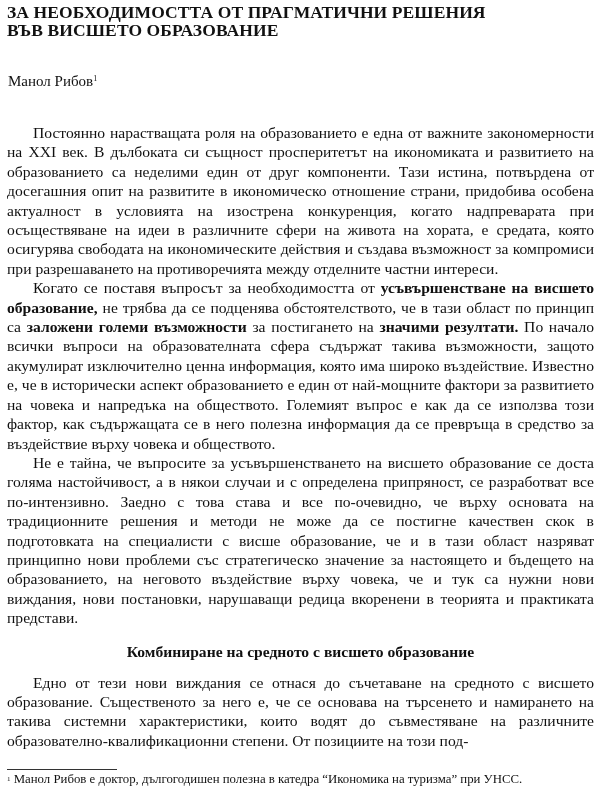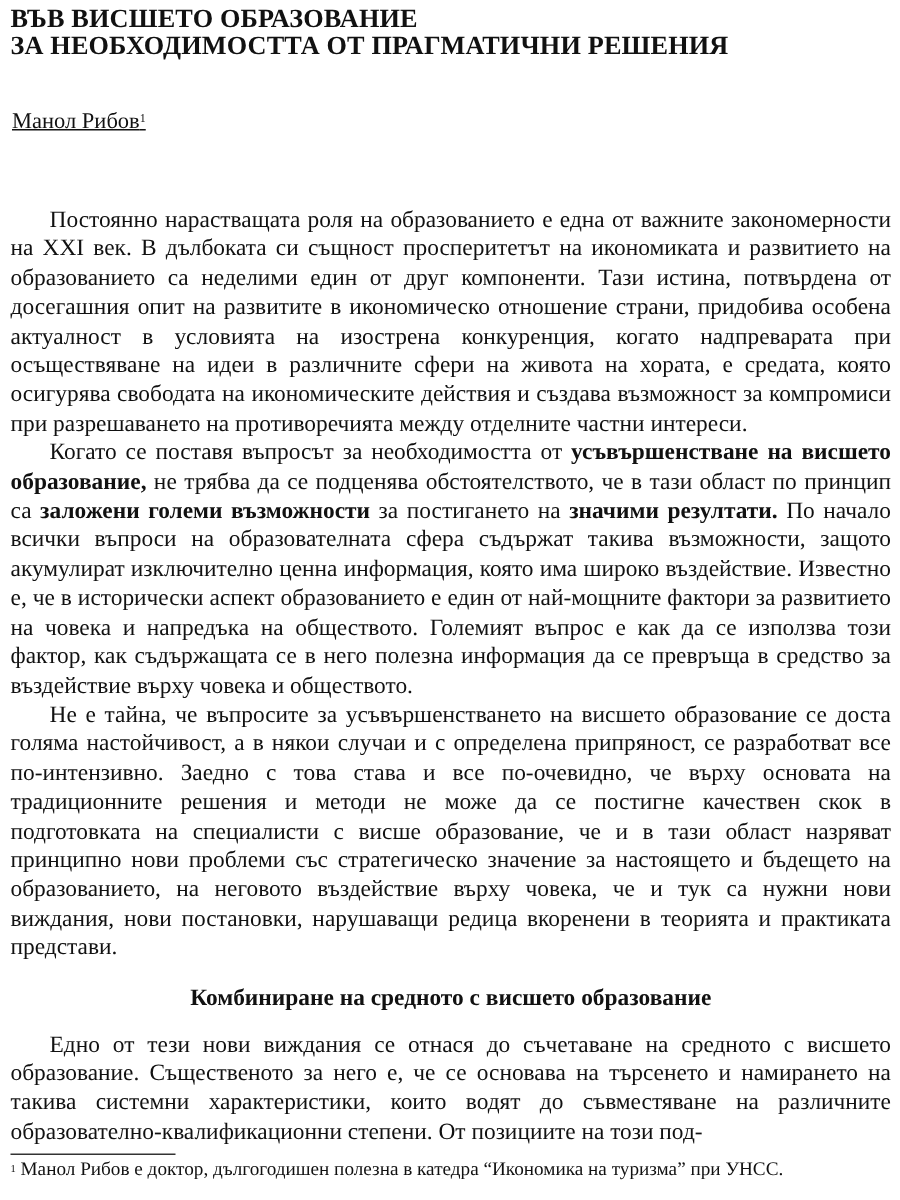--- a/index.html
+++ b/index.html
@@ -6,23 +6,23 @@
   body {
     width: 600px; height: 800px; overflow: hidden; position: relative;
     font-family: "Liberation Serif", serif; color: #111;
   }
   .page { position: absolute; left: 7px; top: 0; width: 587px; }
   .title {
     font-family: "Liberation Serif", serif; font-weight: bold;
     font-size: 17.5px; line-height: 18px; margin: 3px 0 0 0; letter-spacing: 0.1px;
     text-transform: uppercase;
   }
-  .author { font-size: 15px; margin: 33px 0 0 1px; line-height: 18px; text-decoration: underline; }
+  .author { font-size: 15px; margin: 33px 0 0 1px; line-height: 18px; }
   .author sup { font-size: 8px; vertical-align: top; position: relative; top: -2px; }
-  .body { margin-top: 47px; }
+  .body { margin-top: 33px; }
   .para {
     font-size: 15.6px; line-height: 19.4px; text-align: justify;
     text-indent: 26px; margin: 0; hyphens: manual;
   }
   .para b { font-weight: bold; }
   .section-heading {
     font-weight: bold; font-size: 15.6px; line-height: 19px;
     margin: 14px 0 12px 0;
     text-align: center;
   }
@@ -34,22 +34,22 @@
     position: absolute; left: 7px; top: 772px; width: 587px;
     font-size: 12.8px; line-height: 15px;
   }
   .footnote sup { font-size: 7px; vertical-align: top; }
 </style>
 </head>
 <body>
 
 <div class="page">
   <div class="title">
+    <div>ЗА НЕОБХОДИМОСТТА ОТ ПРАГМАТИЧНИ РЕШЕНИЯ</div>
     <div>ВЪВ ВИСШЕТО ОБРАЗОВАНИЕ</div>
-    <div>ЗА НЕОБХОДИМОСТТА ОТ ПРАГМАТИЧНИ РЕШЕНИЯ</div>
   </div>
 
   <div class="author">
     <span>Манол Рибов</span><sup>1</sup>
   </div>
 
   <div class="body">
     <div id="paras">
         <p class="para"><span>Постоянно нарастващата роля на образованието е една от важните закономерности на XXI век. В дълбоката си същност просперитетът на икономиката и развитието на образованието са неделими един от друг компоненти. Тази истина, потвърдена от досегашния опит на развитите в икономическо отношение страни, придобива особена актуалност в условията на изострена конкуренция, когато надпреварата при осъществяване на идеи в различните сфери на живота на хората, е средата, която осигурява свободата на икономическите действия и създава възможност за компромиси при разрешаването на противоречията между отделните частни интереси.</span></p>
         <p class="para"><span>Когато се поставя въпросът за необходимостта от </span><b>усъвършенстване на висшето образование,</b><span> не трябва да се подценява обстоятелството, че в тази област по принцип са </span><b>заложени големи възможности</b><span> за постигането на </span><b>значими резултати.</b><span> По начало всички въпроси на образователната сфера съдържат такива възможности, защото акумулират изключително ценна информация, която има широко въздействие. Известно е, че в исторически аспект образованието е един от най-мощните фактори за развитието на човека и напредъка на обществото. Големият въпрос е как да се използва този фактор, как съдържащата се в него полезна информация да се превръща в средство за въздействие върху човека и обществото.</span></p>

